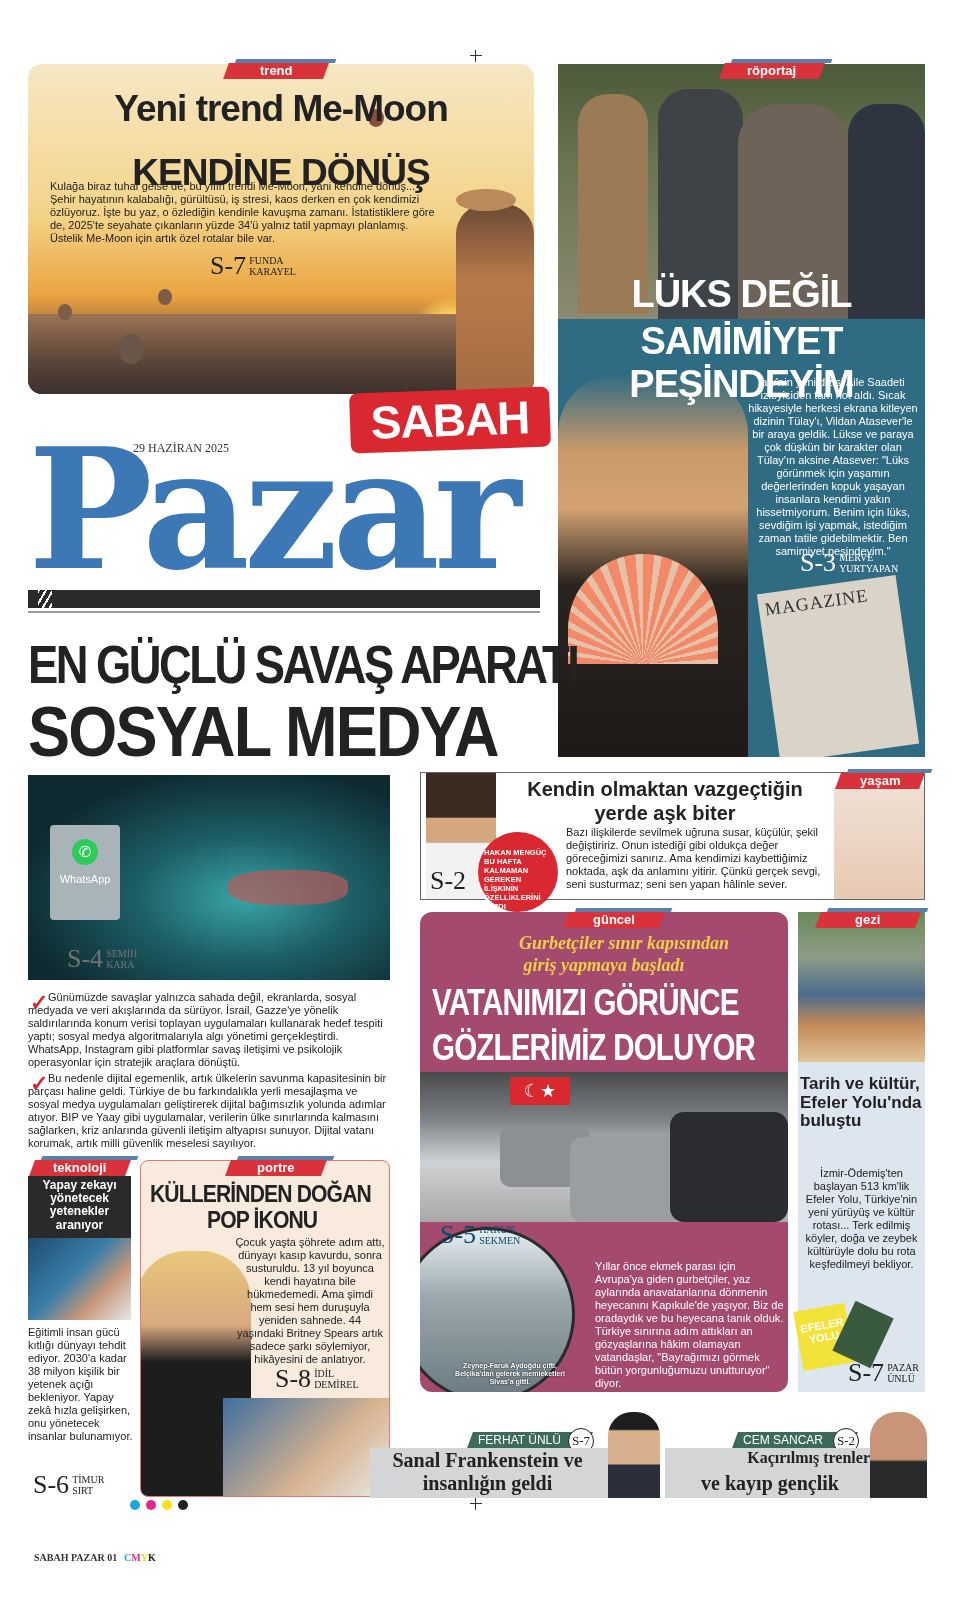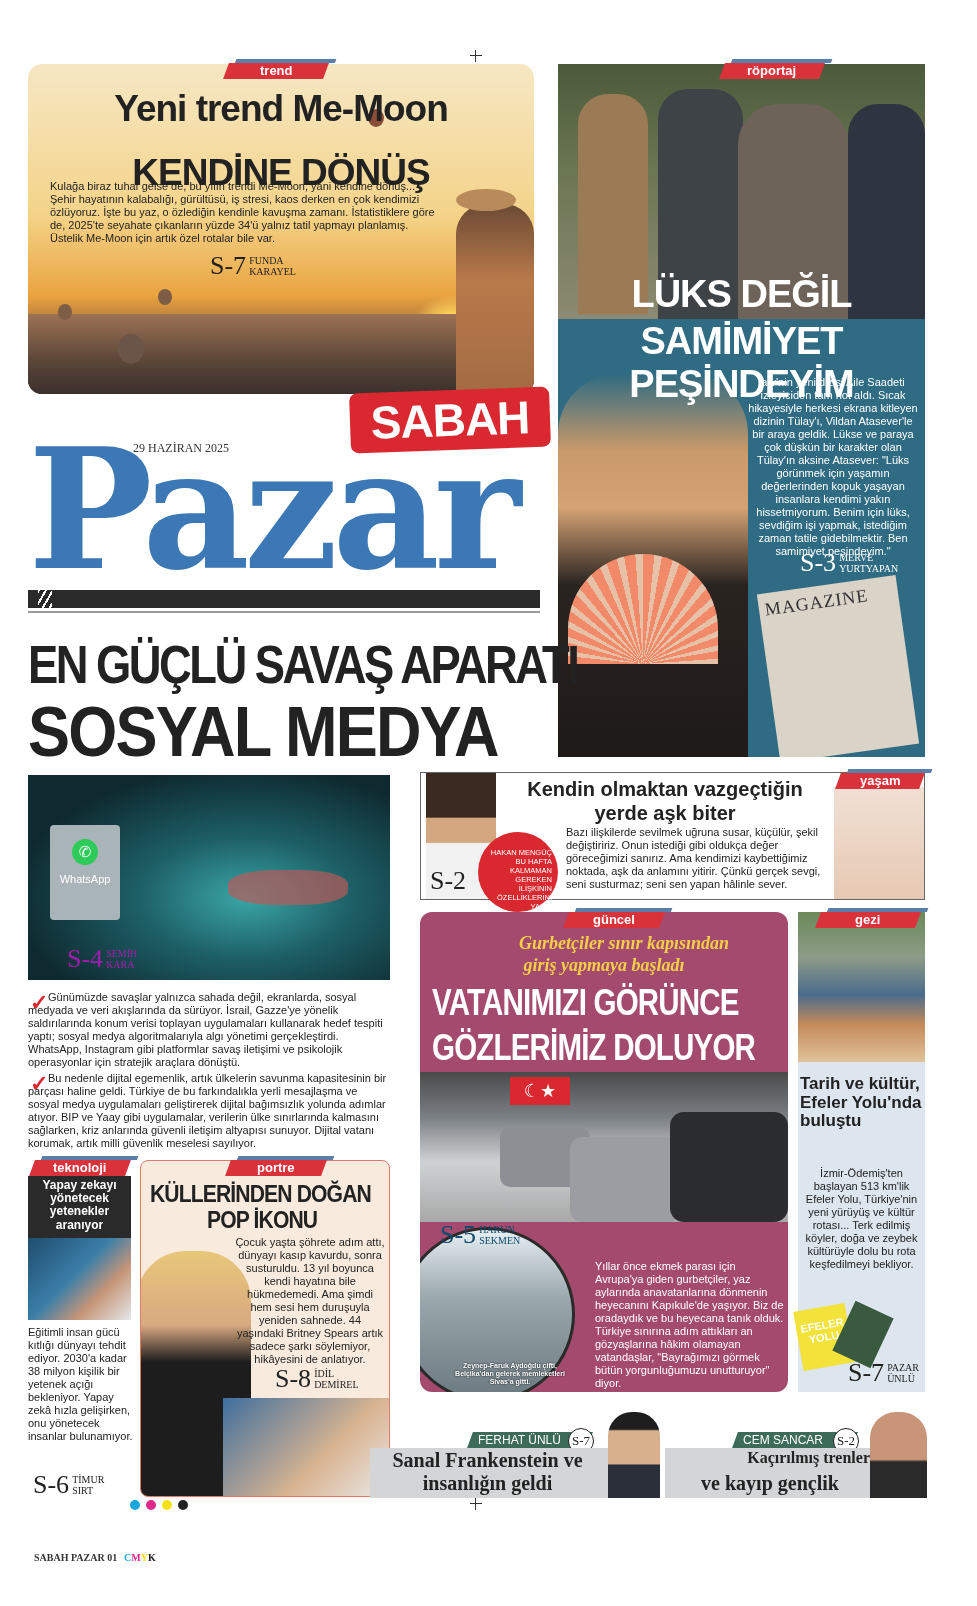--- a/index.html
+++ b/index.html
@@ -74,35 +74,35 @@
 
 <div class="abs cond" style="left:28px;top:635px;font-size:54px;line-height:58px;color:#222;letter-spacing:-3px;transform:scaleX(0.84);white-space:nowrap;">EN GÜÇLÜ SAVAŞ APARATI</div>
 <div class="abs cond" style="left:28px;top:696px;font-size:70px;line-height:72px;color:#222;letter-spacing:-2px;transform:scaleX(0.9);white-space:nowrap;">SOSYAL MEDYA</div>
 <div class="abs" style="left:28px;top:775px;width:362px;height:205px;background:radial-gradient(ellipse at 60% 60%,#3aa6a6 0%,#1d5f66 35%,#0e2a30 75%);overflow:hidden;">
   <div class="abs" style="left:200px;top:95px;width:120px;height:35px;background:#b85a5a;opacity:.7;border-radius:40%"></div>
   <div class="abs" style="left:22px;top:50px;width:70px;height:95px;background:#a9b4b8;border-radius:4px;">
     <div class="abs" style="left:22px;top:14px;width:26px;height:26px;border-radius:50%;background:#2ecb5a;color:#fff;text-align:center;line-height:26px;font-size:15px;">✆</div>
     <div class="abs" style="left:0;top:48px;width:70px;text-align:center;color:#fff;font-size:11px">WhatsApp</div>
   </div>
 </div>
-<div class="abs sref" style="left:67px;top:946px;color:#a21caf;">
+<div class="abs sref" style="left:67px;top:946px;color:#737373;">
   <span class="num">S-4</span>
   <span class="nm"><span>SEMİH</span><br><span>KARA</span></span>
 </div>
 <div class="abs" style="left:30px;top:990px;color:#d9282f;font-size:22px;font-weight:bold;">✓</div>
 <p class="abs" style="left:28px;top:991px;width:362px;font-size:11px;text-indent:20px;">Günümüzde savaşlar yalnızca sahada değil, ekranlarda, sosyal medyada ve veri akışlarında da sürüyor. İsrail, Gazze'ye yönelik saldırılarında konum verisi toplayan uygulamaları kullanarak hedef tespiti yaptı; sosyal medya algoritmalarıyla algı yönetimi gerçekleştirdi. WhatsApp, Instagram gibi platformlar savaş iletişimi ve psikolojik operasyonlar için stratejik araçlara dönüştü.</p>
 <div class="abs" style="left:30px;top:1071px;color:#d9282f;font-size:22px;font-weight:bold;">✓</div>
 <p class="abs" style="left:28px;top:1072px;width:362px;font-size:11px;text-indent:20px;">Bu nedenle dijital egemenlik, artık ülkelerin savunma kapasitesinin bir parçası haline geldi. Türkiye de bu farkındalıkla yerli mesajlaşma ve sosyal medya uygulamaları geliştirerek dijital bağımsızlık yolunda adımlar atıyor. BIP ve Yaay gibi uygulamalar, verilerin ülke sınırlarında kalmasını sağlarken, kriz anlarında güvenli iletişim altyapısı sunuyor. Dijital vatanı korumak, artık milli güvenlik meselesi sayılıyor.</p>
 
 <div class="abs" style="left:420px;top:772px;width:505px;height:128px;border:1px solid #666;background:#fff;">
   <div class="abs" style="left:5px;top:0;width:70px;height:126px;background:linear-gradient(180deg,#3a2a20 0%,#3a2a20 35%,#d3a77f 36%,#d3a77f 55%,#f2f2f2 56%)"></div>
   <div class="abs" style="left:413px;top:14px;width:90px;height:112px;background:linear-gradient(180deg,#f0e0d4,#e7c9b3)"></div>
 </div>
 <div class="tag" style="left:838px;top:773px;width:84px;"><span>yaşam</span></div>
-<div class="abs" style="left:478px;top:832px;width:80px;height:80px;border-radius:50%;background:#d9282f;color:#fff;font-size:7.5px;font-weight:normal;text-align:right;padding:16px 6px;line-height:1.2;">HAKAN MENGÜÇ BU HAFTA KALMAMAN GEREKEN İLİŞKİNİN ÖZELLİKLERİNİ YAZDI</div>
+<div class="abs" style="left:478px;top:832px;width:80px;height:80px;border-radius:50%;background:#d9282f;color:#fff;font-size:7.5px;font-weight:bold;text-align:left;padding:16px 6px;line-height:1.2;">HAKAN MENGÜÇ BU HAFTA KALMAMAN GEREKEN İLİŞKİNİN ÖZELLİKLERİNİ YAZDI</div>
 <div class="abs sref" style="left:430px;top:868px;">
     <span class="num">S-2</span>
   </div>
 <div class="abs" style="left:500px;top:778px;width:330px;text-align:center;font-weight:bold;font-size:20px;color:#222;">Kendin olmaktan vazgeçtiğin</div>
 <div class="abs" style="left:500px;top:802px;width:330px;text-align:center;font-weight:bold;font-size:20px;color:#222;">yerde aşk biter</div>
 <p class="abs" style="left:566px;top:826px;width:262px;font-size:11px;">Bazı ilişkilerde sevilmek uğruna susar, küçülür, şekil değiştiririz. Onun istediği gibi oldukça değer göreceğimizi sanırız. Ama kendimizi kaybettiğimiz noktada, aşk da anlamını yitirir. Çünkü gerçek sevgi, seni susturmaz; seni sen yapan hâlinle sever.</p>
 
 <div class="abs" style="left:420px;top:912px;width:368px;height:480px;background:#a34a6e;border-radius:12px;overflow:hidden;">
   <div class="abs" style="left:0;top:160px;width:368px;height:150px;background:linear-gradient(180deg,#4a4a4a 0%,#7a7f84 30%,#cfd2d4 60%,#a8a8a8 100%)">
     <div class="abs" style="left:90px;top:5px;width:60px;height:28px;background:#d9282f;color:#fff;font-size:18px;text-align:center;line-height:28px">☾★</div>

